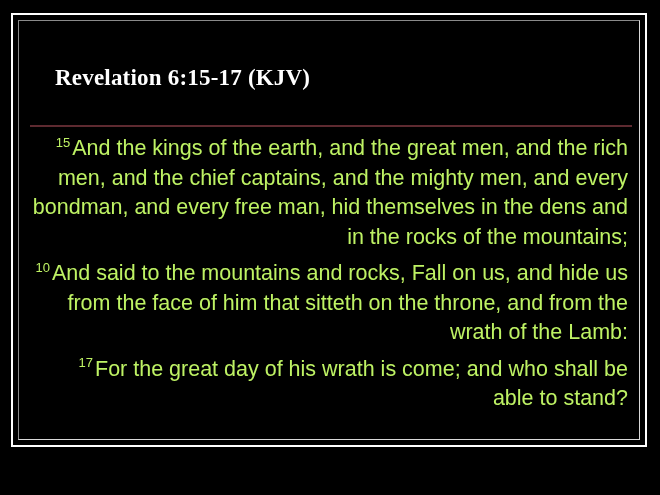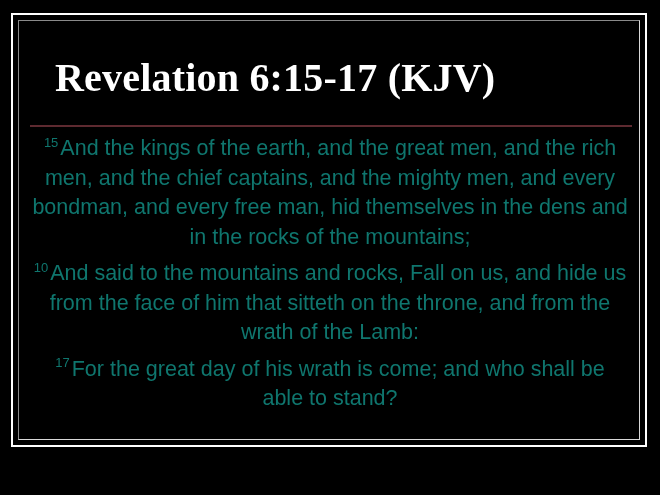--- a/index.html
+++ b/index.html
@@ -54,21 +54,21 @@
     box-sizing: border-box;
   }
 
   .slide-title {
     position: absolute;
     left: 33px;
     top: 34px;
     right: 10px;
     font-family: "Liberation Serif", "DejaVu Serif", serif;
     font-weight: bold;
-    font-size: 40px;
+    font-size: 23px;
     line-height: 40px;
     color: #ffffff;
     letter-spacing: 0.2px;
     white-space: nowrap;
   }
 
   .title-rule {
     position: absolute;
     left: 8px;
     top: 101px;
@@ -78,26 +78,26 @@
   }
 
   .body-block {
     position: absolute;
     left: 10px;
     top: 110px;
     width: 596px;
   }
 
   .verse {
-    color: #0f766e;
+    color: #bef264;
     font-family: "Liberation Sans", sans-serif;
     font-size: 21.5px;
     line-height: 29.5px;
     margin: 0 0 7px 0;
-    text-align: center;
+    text-align: right;
   }
 
   .verse:last-child {
     margin-bottom: 0;
   }
 
   .verse-num {
     font-size: 13px;
     vertical-align: super;
     line-height: 0;

